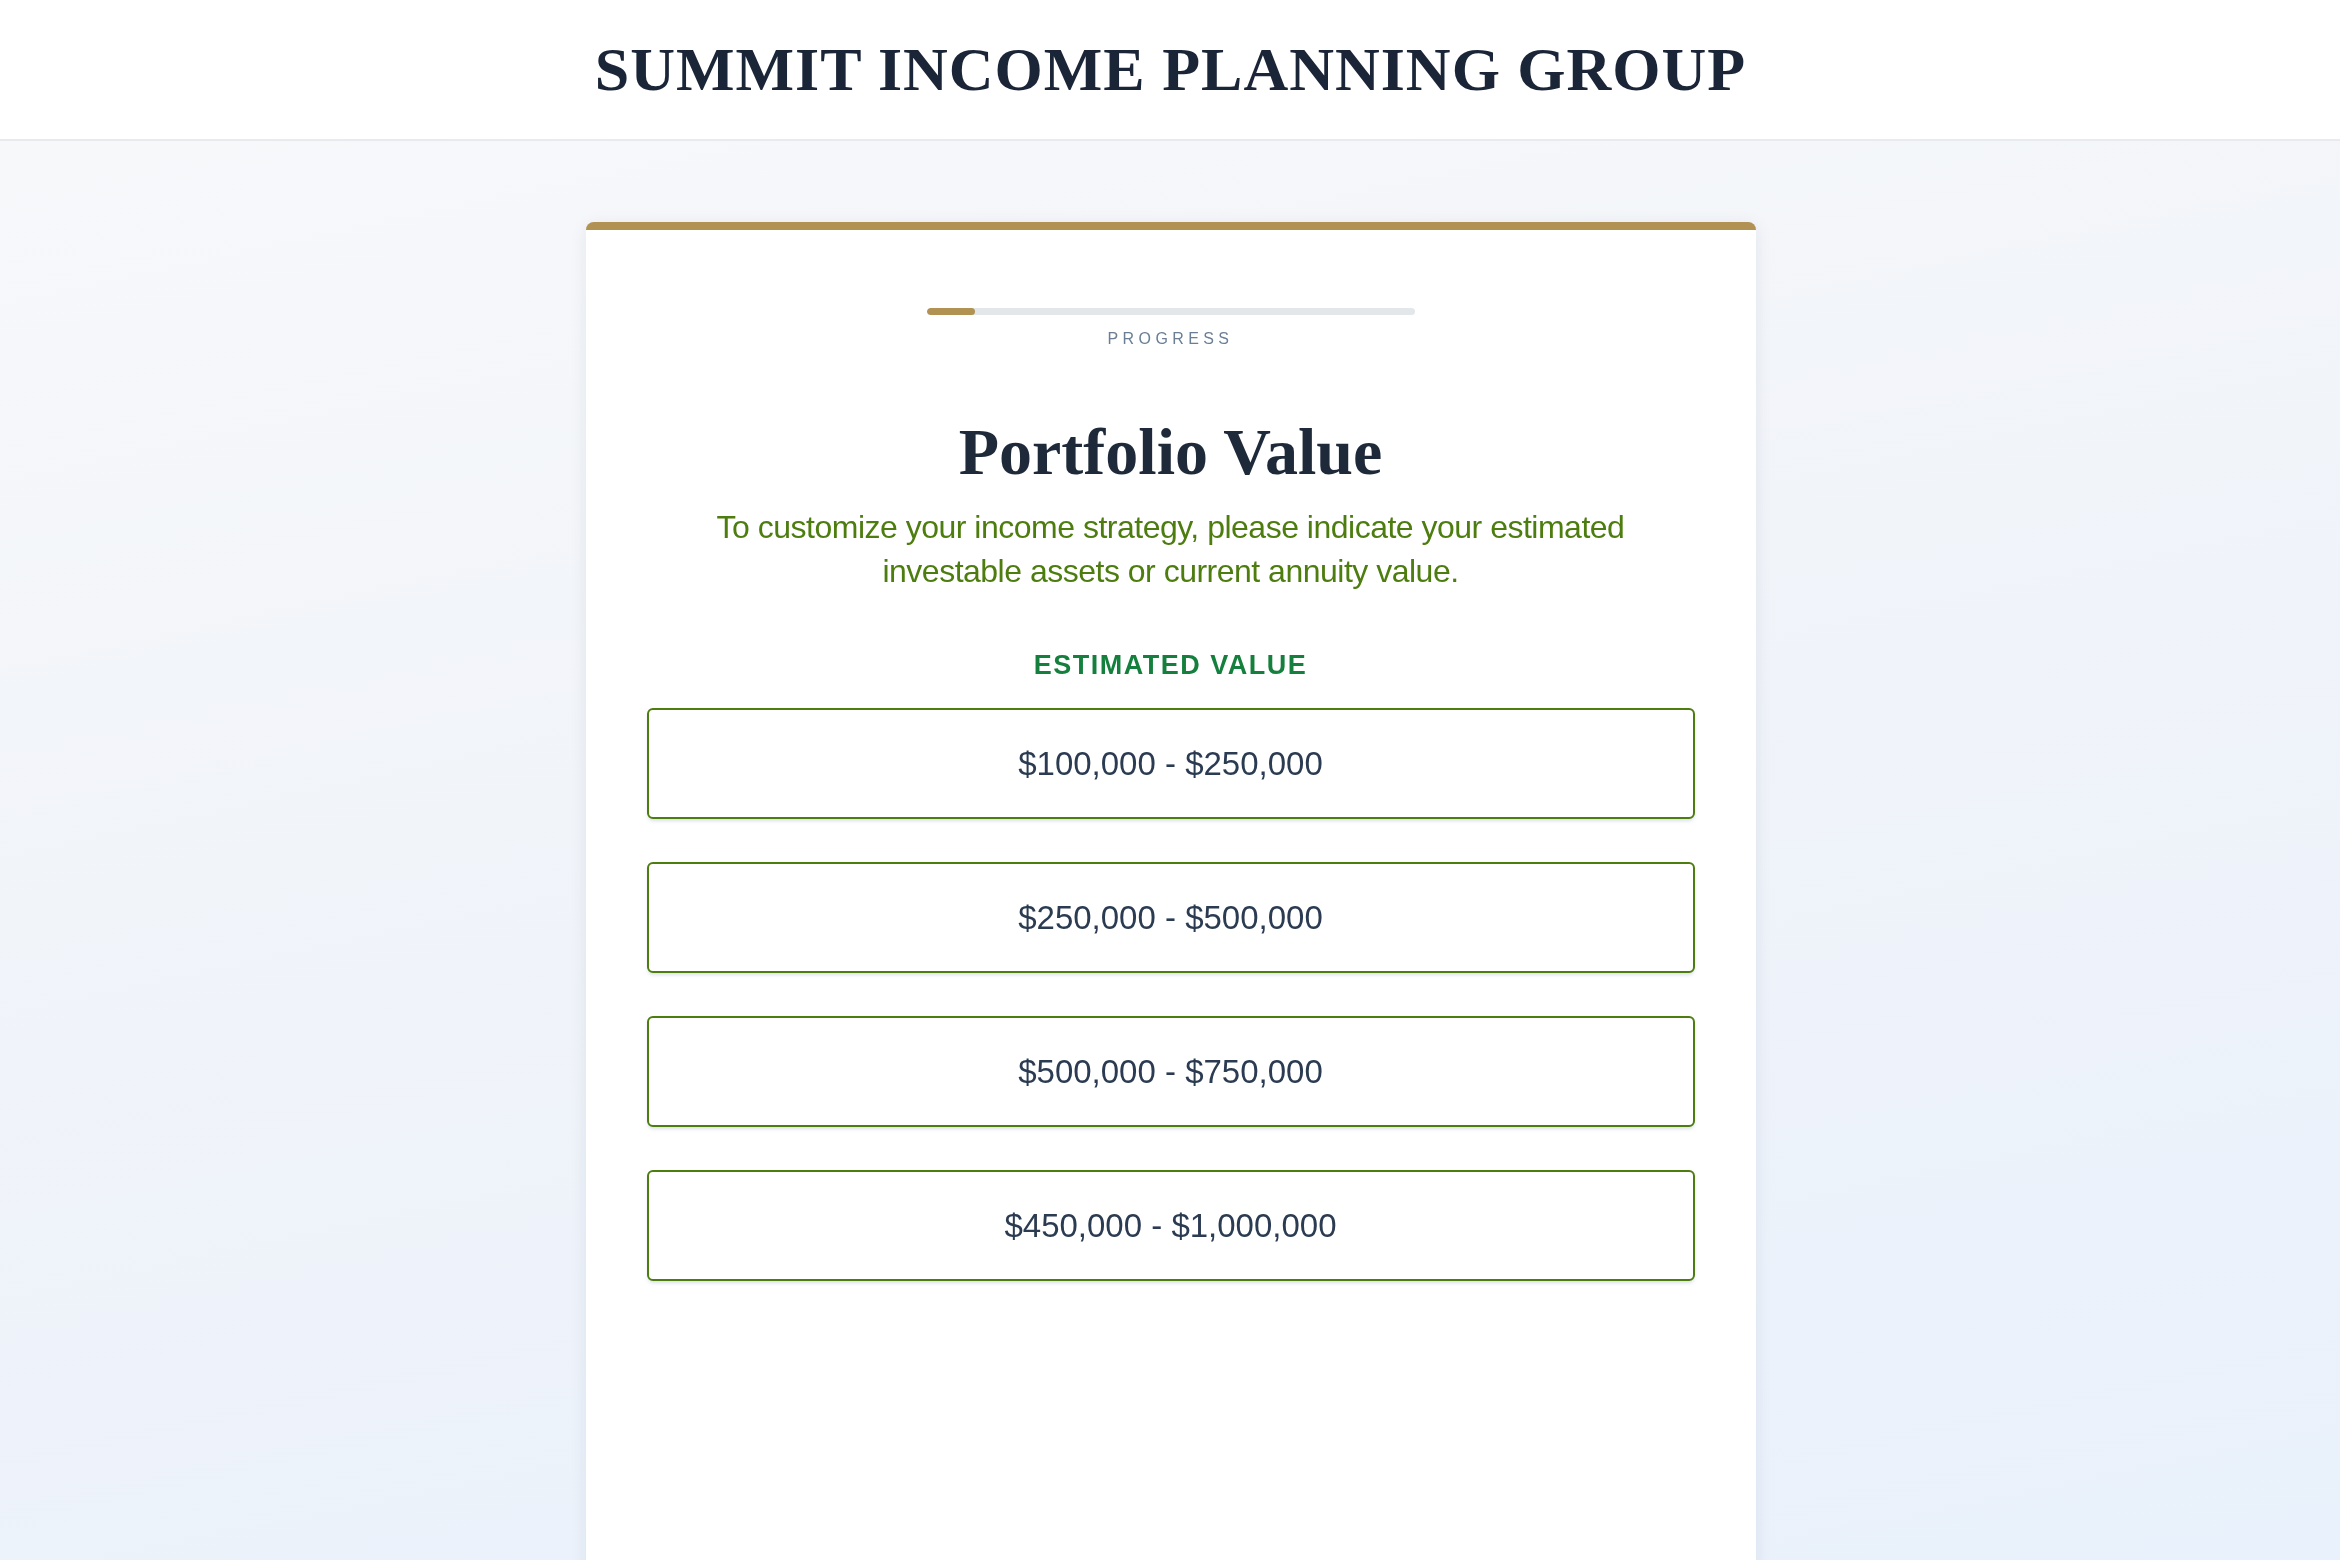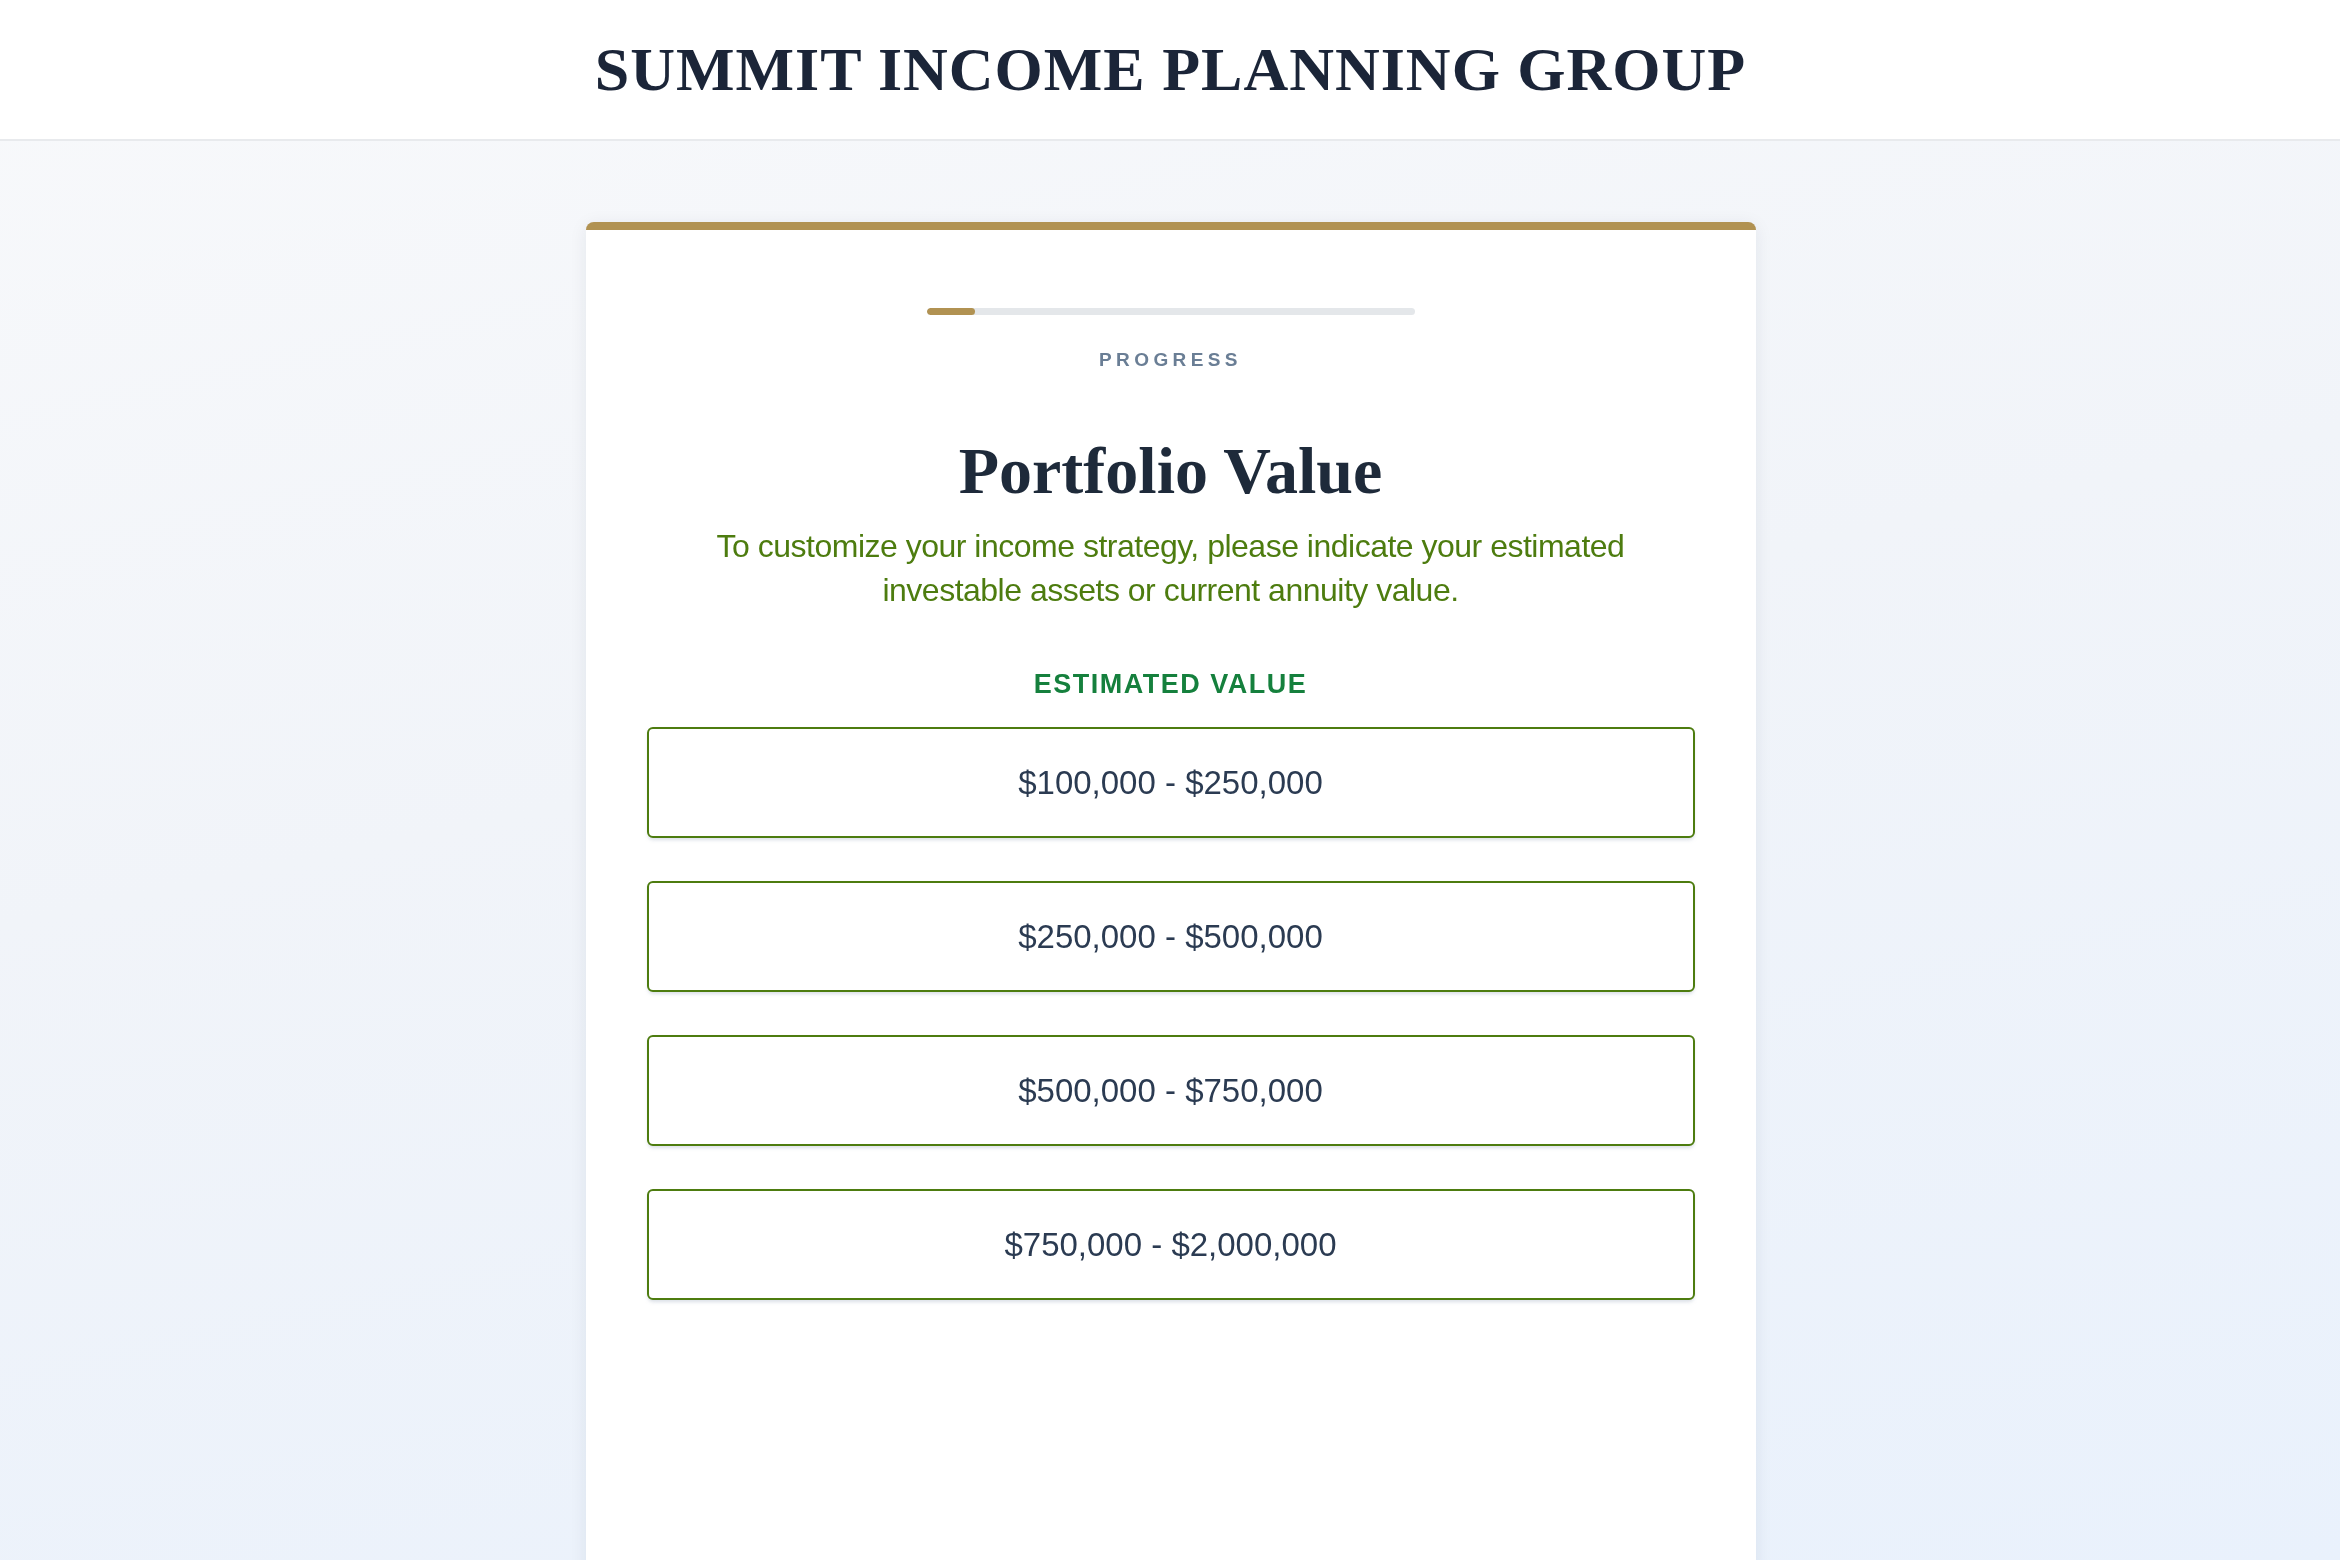--- a/index.html
+++ b/index.html
@@ -52,24 +52,24 @@
     background: #e4e7ea;
     border-radius: 3.9px;
     overflow: hidden;
   }
   .progress-fill {
     height: 100%;
     background: #b19252;
     border-radius: 3.9px;
   }
   .progress-label {
-    margin-top: 34px;
+    margin-top: 15px;
     height: 29px;
-    font-size: 19px;
-    font-weight: 700;
+    font-size: 16px;
+    font-weight: 400;
     letter-spacing: 4.4px;
     color: #6a7e95;
   }
   
   .question-title {
     margin-top: 55px;
     text-align: center;
     font-family: "Liberation Serif", serif;
     font-weight: bold;
     font-size: 66px;
@@ -137,20 +137,20 @@
         <div>To customize your income strategy, please indicate your estimated</div>
         <div>investable assets or current annuity value.</div>
       </div>
 
       <div class="field-label">ESTIMATED VALUE</div>
 
       <div class="options" id="options-list">
           <button class="option-button">$100,000 - $250,000</button>
           <button class="option-button">$250,000 - $500,000</button>
           <button class="option-button">$500,000 - $750,000</button>
-          <button class="option-button">$750,000 - $2,000,000</button>
+          <button class="option-button">$450,000 - $1,000,000</button>
         </div>
 
     </section>
   </main>
 
 </div>
 
 
 </body></html>

